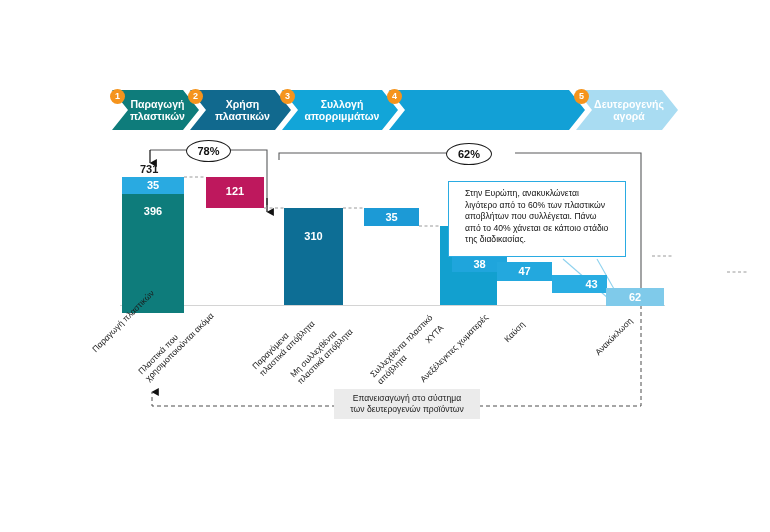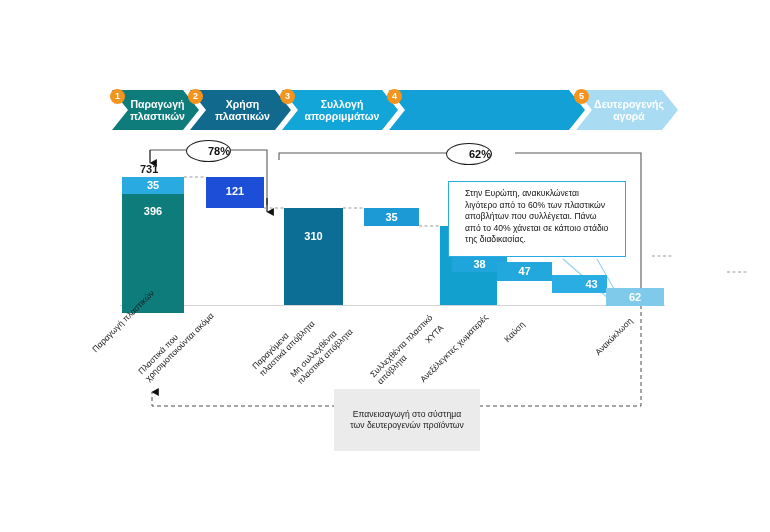--- a/index.html
+++ b/index.html
@@ -26,30 +26,30 @@
   .bar.small .val{top:2px;}
   .total{position:absolute;font-size:11px;font-weight:bold;color:#1a1a1a;}
 
   
   .catlab{position:absolute;transform-origin:left top;
           transform:rotate(-45deg);white-space:nowrap;
           font-size:8.5px;line-height:10px;color:#1a1a1a;text-align:left;}
 
   
   .oval{position:absolute;border:1.4px solid #1a1a1a;border-radius:50%;
-        background:#fff;display:flex;align-items:center;justify-content:flex-end;
+        background:#fff;display:flex;align-items:center;justify-content:center;
         font-size:11px;font-weight:bold;color:#111;z-index:20;}
 
   
   .callout{position:absolute;background:#fff;border:1.2px solid #2aabe2;
            padding:6px 16px;box-sizing:border-box;font-size:8.6px;
            line-height:11.6px;color:#111;z-index:15;}
 
   
-  .loopbox{position:absolute;background:#ebebeb;padding:20px 10px;
+  .loopbox{position:absolute;background:#ebebeb;padding:4px 10px;
            box-sizing:border-box;text-align:center;font-size:8.6px;
            line-height:11px;color:#1a1a1a;z-index:12;}
 
   svg{position:absolute;left:0;top:0;overflow:visible;}
   .noevt{pointer-events:none;}
 </style>
 </head>
 <body>
 
 <div id="stage">
@@ -139,21 +139,21 @@
 
   <div class="total" style="left:140px;top:163px;">731</div>
 
   <div class="bar small" style="left:122px;top:177px;width:62px;height:17px;background:#29AAE1;">
     <div class="val">35</div>
   </div>
   <div class="bar" style="left:122px;top:194px;width:62px;height:119px;background:#0E7C7B;">
     <div class="val" style="top:11px;">396</div>
   </div>
 
-  <div class="bar" style="left:206px;top:177px;width:58px;height:31px;background:#1d4ed8;">
+  <div class="bar" style="left:206px;top:177px;width:58px;height:31px;background:#be185d;">
     <div class="val" style="top:8px;">121</div>
   </div>
 
   <div class="bar" style="left:284px;top:208px;width:59px;height:97px;background:#0D6E95;">
     <div class="val" style="top:22px;">310</div>
   </div>
 
   <div class="bar small" style="left:364px;top:208px;width:55px;height:18px;background:#1C9AD6;">
     <div class="val" style="top:3px;">35</div>
   </div>

